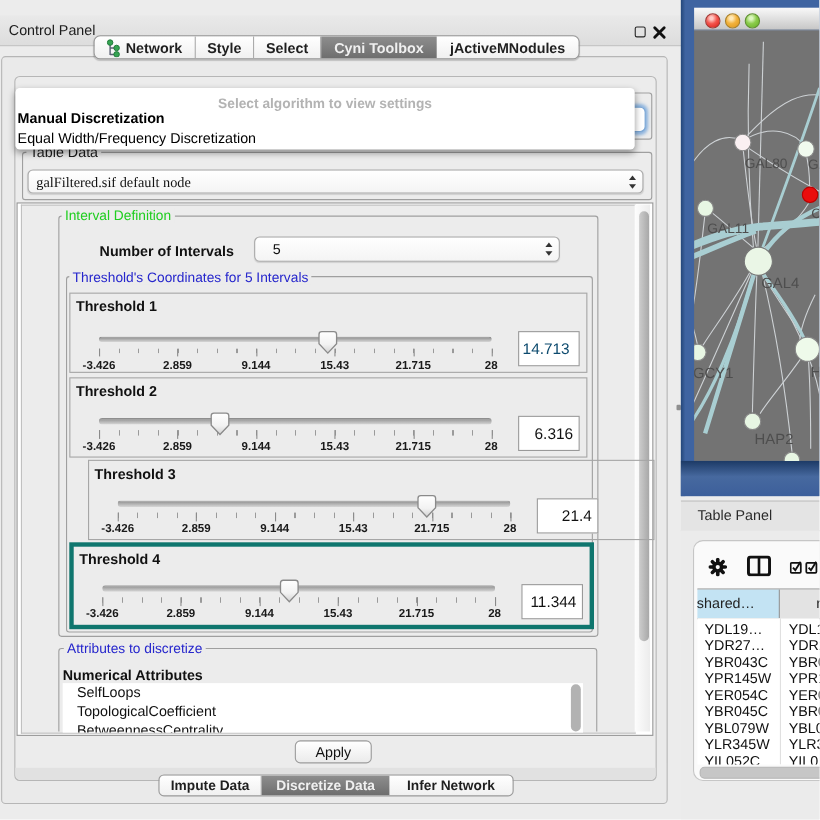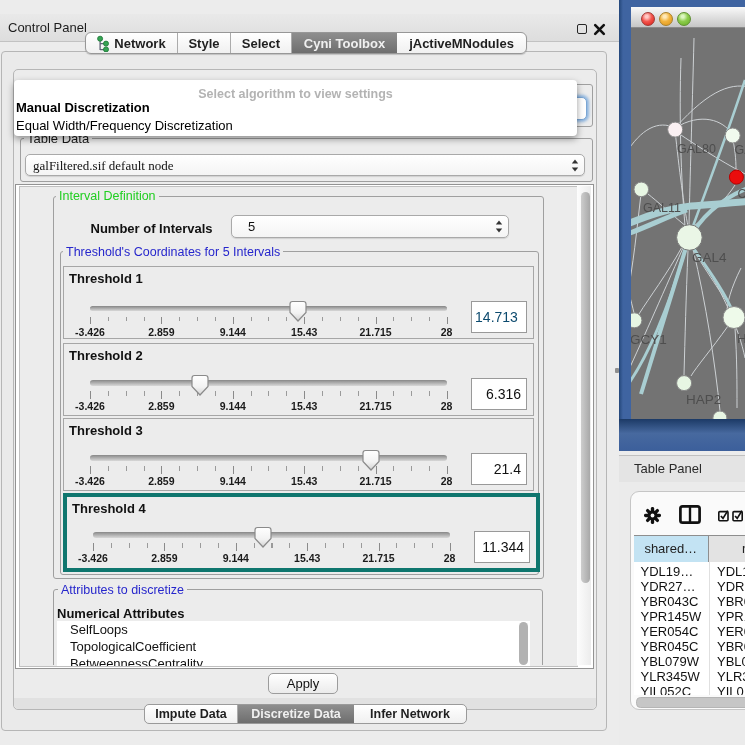--- a/index.html
+++ b/index.html
@@ -131,21 +131,21 @@
       <stop offset="0" stop-color="#ffffff"></stop>
           <stop offset="0.6" stop-color="#f2f2f2"></stop>
           <stop offset="1" stop-color="#d2d2d2"></stop>
         </linearGradient>
       </defs>
     <path d="M2 4 Q2 1.5 4.5 1.5 L15.5 1.5 Q18 1.5 18 4 L18 12.5 L10 21 L2 12.5 Z" fill="url(#th343)" stroke="#8a8a8a" stroke-width="1.2"></path>
   </svg>
   <div class="abs" style="left:407px;top:33.5px;width:49px;height:30px;border:1px solid #999;background:#fff;
        font-size:14px;color:#111;text-align:right;line-height:30px;padding-right:5px;box-sizing:content-box;">6.316</div>
 </div>
-<div class="abs" style="left:63px;top:418px;width:469px;height:71px;border:1px solid #a6a6a6;">
+<div class="abs" style="left:80px;top:418px;width:469px;height:71px;border:1px solid #a6a6a6;padding-left:44px;">
   <span class="abs" style="left:5px;top:3.5px;font-size:13px;font-weight:bold;color:#111;">Threshold 3</span>
   <div class="abs" style="left:26px;top:36px;width:357px;height:4.5px;background:linear-gradient(#969696,#d8d8d8);border-radius:3px;border-top:1px solid #8e8e8e;"></div>
   <div class="abs" style="left:26px;top:47px;width:358px;height:4.5px;background:repeating-linear-gradient(to right,#9a9a9a 0 1px,transparent 1px 17.85px);"></div>
   <div class="abs" style="left:26px;top:47px;width:1px;height:7.5px;background:#8a8a8a;"></div>
   <div class="abs" style="left:97.4px;top:47px;width:1px;height:7.5px;background:#8a8a8a;"></div>
   <div class="abs" style="left:168.8px;top:47px;width:1px;height:7.5px;background:#8a8a8a;"></div>
   <div class="abs" style="left:240.2px;top:47px;width:1px;height:7.5px;background:#8a8a8a;"></div>
   <div class="abs" style="left:311.6px;top:47px;width:1px;height:7.5px;background:#8a8a8a;"></div>
   <div class="abs" style="left:382.6px;top:47px;width:1px;height:7.5px;background:#8a8a8a;"></div>
   <span class="abs" style="left:-4px;top:56px;width:60px;text-align:center;font-size:10.5px;font-weight:bold;color:#1a1a1a;">-3.426</span>
@@ -313,21 +313,21 @@
   </svg>
   <svg class="abs" style="left:87px;top:17px" width="26" height="13" viewBox="0 0 26 13">
     <rect x="0.8" y="2.6" width="9.2" height="9.2" rx="1" fill="none" stroke="#111" stroke-width="1.6"></rect>
     <path d="M2.9 7 L5 9.4 L9.8 1.6" stroke="#111" stroke-width="1.7" fill="none"></path>
     <rect x="15" y="2.6" width="9.2" height="9.2" rx="1" fill="none" stroke="#111" stroke-width="1.6"></rect>
     <path d="M17.1 7 L19.2 9.4 L24 1.6" stroke="#111" stroke-width="1.7" fill="none"></path>
   </svg>
 
   <div class="abs" style="left:3px;top:43.5px;width:127px;height:26px;border-top:1px solid #8e8e8e;border-bottom:1px solid #8e8e8e;">
     <div class="abs" style="left:0;top:0;width:74.5px;height:26px;background:#c3e3f3;border-right:1px solid #8e8e8e;
-         font-size:13px;color:#222;text-align:center;line-height:26px;">shared…</div>
+         font-size:13px;color:#222;text-align:left;line-height:26px;">shared…</div>
     <div class="abs" style="left:75.5px;top:0;width:60px;height:26px;background:#e3e3e3;
          font-size:13px;color:#222;padding-left:33px;line-height:26px;">n…</div>
   </div>
 
   <div class="abs" style="left:3px;top:70.5px;width:127px;height:132.5px;background:#fff;overflow:hidden;">
     <div class="abs" style="left:75px;top:0;width:1px;height:133px;background:#e0e0e0;"></div>
     <div class="abs" style="left:7px;top:2px;font-size:13px;line-height:15px;color:#111;">
       YDL19…<br>YDR27…<br>YBR043C<br>YPR145W<br>YER054C<br>YBR045C<br>YBL079W<br>YLR345W<br>YIL052C</div>
     <div class="abs" style="left:83.5px;top:2px;font-size:13px;line-height:15px;color:#111;">
       YDL1…<br>YDR2…<br>YBR0…<br>YPR1…<br>YER0…<br>YBR0…<br>YBL0…<br>YLR3…<br>YIL0…</div>

